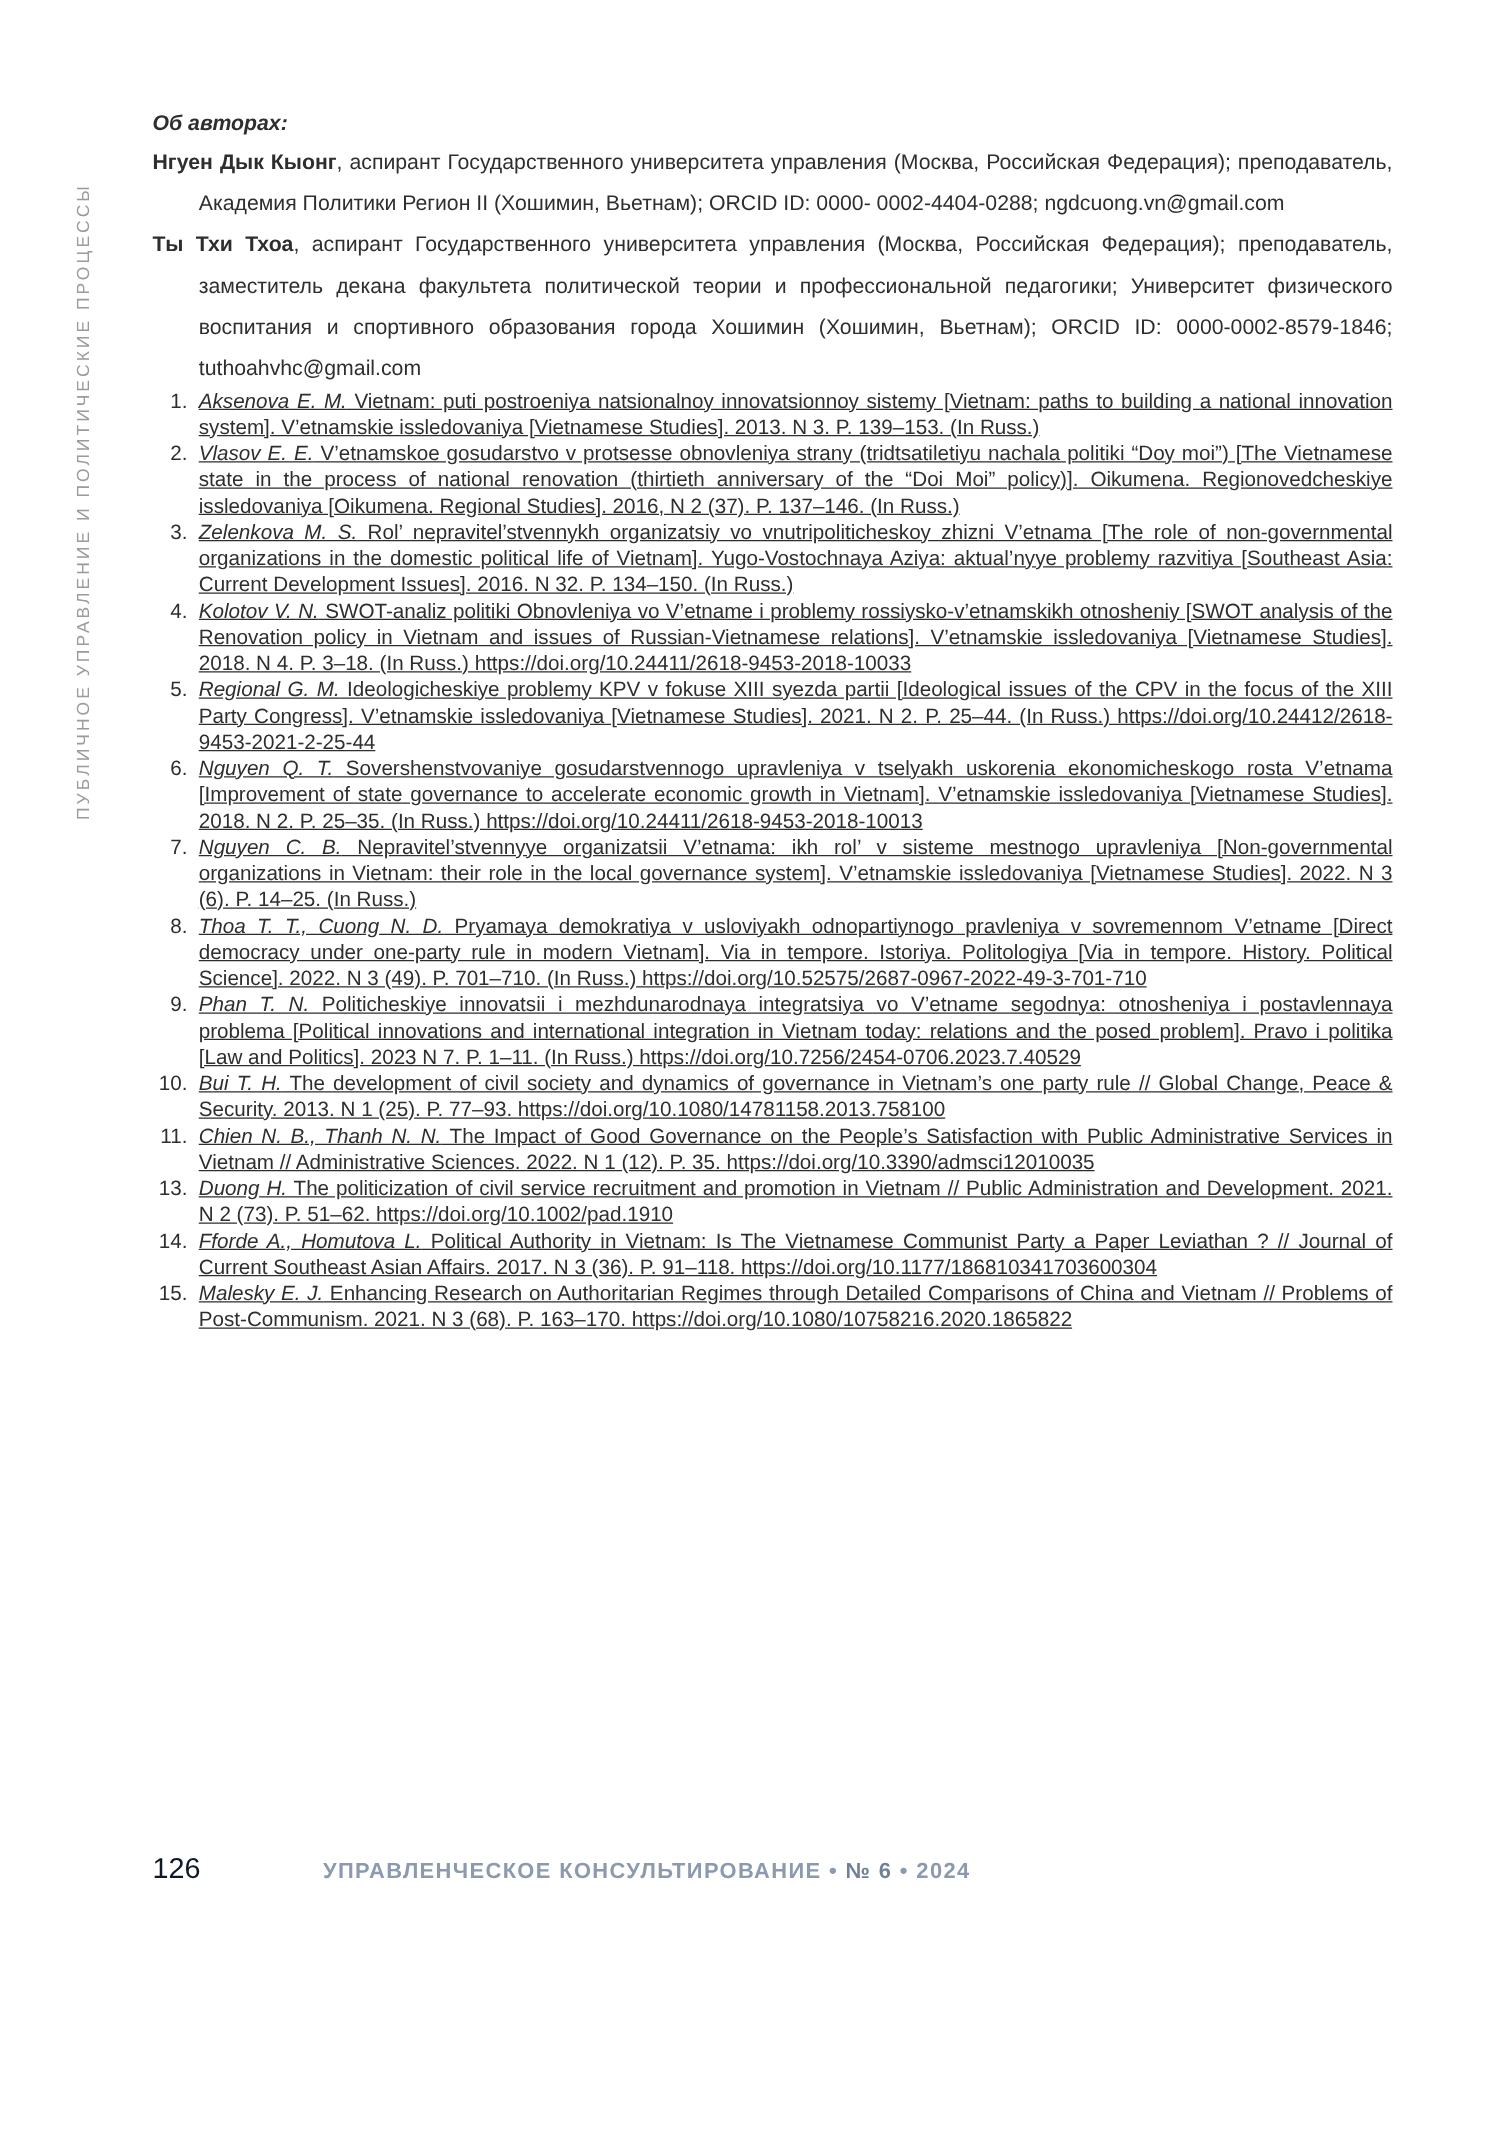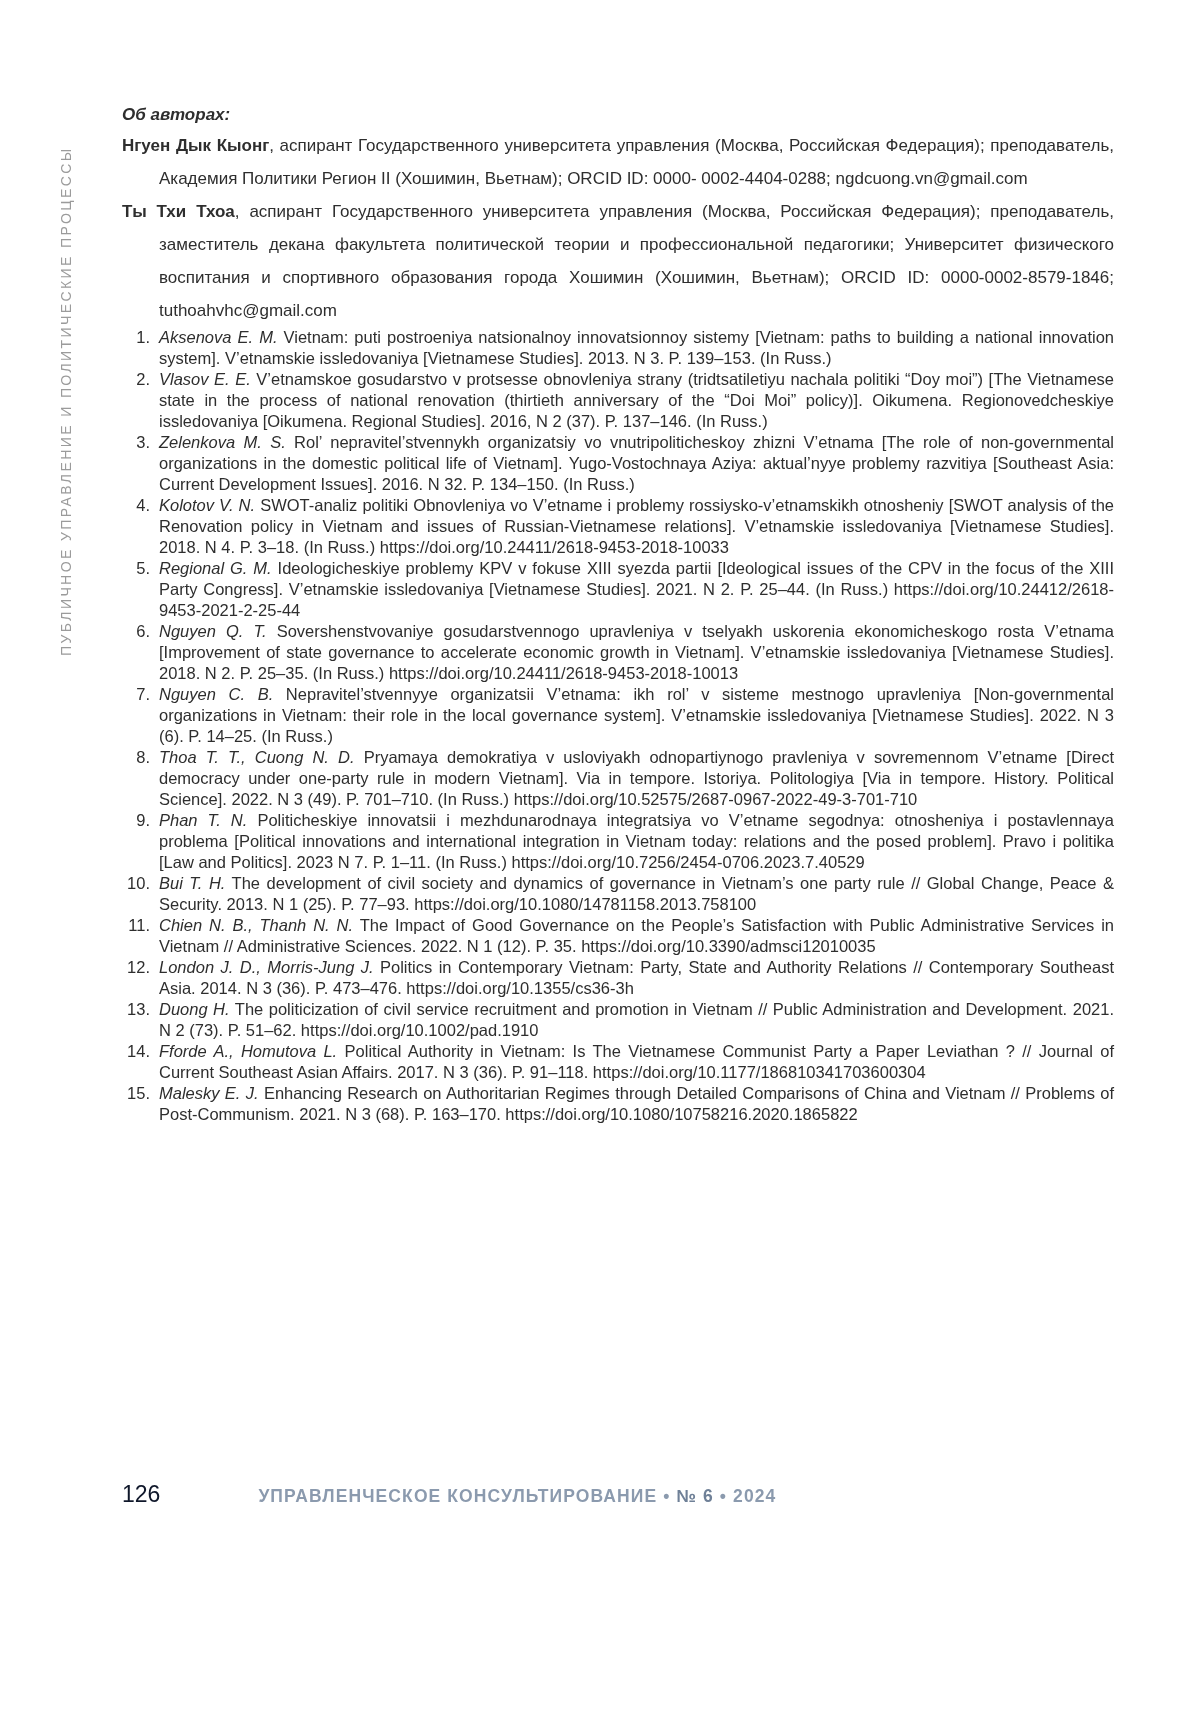--- a/index.html
+++ b/index.html
@@ -31,21 +31,20 @@
     left: 122px;
     top: 88px;
     width: 992px;
   }
   .about-heading {
     font-size: 17px;
     line-height: 22.5px;
     font-weight: bold;
     font-style: italic;
     margin-bottom: 2px;
-    margin-top: 16px;
   }
   .author-par {
     font-size: 17px;
     line-height: 33px;
     text-align: justify;
     padding-left: 37px;
     text-indent: -37px;
   }
   .author-name { font-weight: bold; }
   .refs-heading {
@@ -65,20 +64,21 @@
   .ref-num {
     flex: 0 0 auto;
     width: 28px;
     text-align: right;
     padding-right: 0;
   }
   .ref-body {
     flex: 1;
     text-align: justify;
     padding-left: 9px;
+    text-decoration: underline;
   }
   .ref-authors { font-style: italic; }
   .footer {
     position: absolute;
     left: 122px;
     top: 1481px;
     width: 992px;
     display: flex;
     align-items: baseline;
   }
@@ -164,24 +164,20 @@
       <li class="ref-item">
         <span class="ref-num">10.</span>
         <span class="ref-body"><span class="ref-authors">Bui T. H.</span><span> The development of civil society and dynamics of governance in Vietnam’s one party rule // Global Change, Peace &amp; Security. 2013. N 1 (25). P. 77–93. https://doi.org/10.1080/14781158.2013.758100</span></span>
       </li>
 
       <li class="ref-item">
         <span class="ref-num">11.</span>
         <span class="ref-body"><span class="ref-authors">Chien N. B., Thanh N. N.</span><span> The Impact of Good Governance on the People’s Satisfaction with Public Administrative Services in Vietnam // Administrative Sciences. 2022. N 1 (12). P. 35. https://doi.org/10.3390/admsci12010035</span></span>
       </li>
 
-      <li class="ref-item">
-        <span class="ref-num">12.</span>
-        <span class="ref-body"><span class="ref-authors">London J. D., Morris-Jung J.</span><span> Politics in Contemporary Vietnam: Party, State and Authority Relations // Contemporary Southeast Asia. 2014. N 3 (36). P. 473–476. https://doi.org/10.1355/cs36-3h</span></span>
-      </li>
 
       <li class="ref-item">
         <span class="ref-num">13.</span>
         <span class="ref-body"><span class="ref-authors">Duong H.</span><span> The politicization of civil service recruitment and promotion in Vietnam // Public Administration and Development. 2021. N 2 (73). P. 51–62. https://doi.org/10.1002/pad.1910</span></span>
       </li>
 
       <li class="ref-item">
         <span class="ref-num">14.</span>
         <span class="ref-body"><span class="ref-authors">Fforde A., Homutova L.</span><span> Political Authority in Vietnam: Is The Vietnamese Communist Party a Paper Leviathan ? // Journal of Current Southeast Asian Affairs. 2017. N 3 (36). P. 91–118. https://doi.org/10.1177/186810341703600304</span></span>
       </li>

